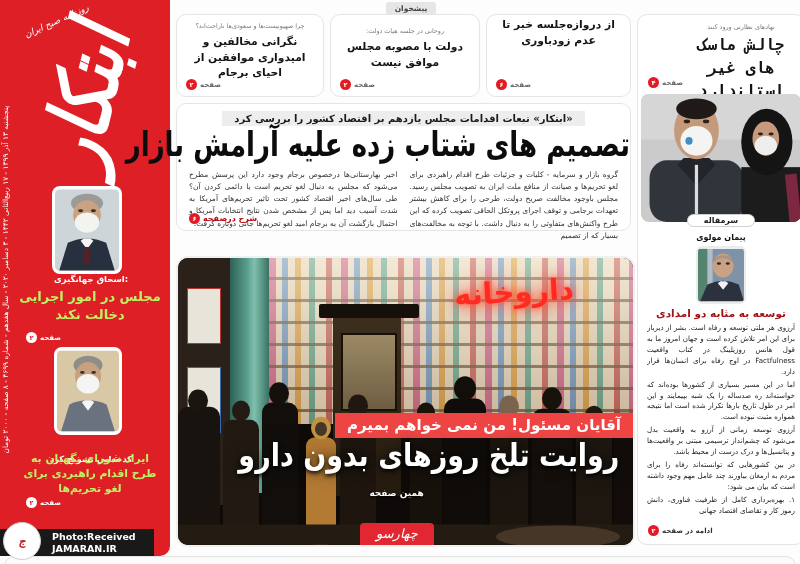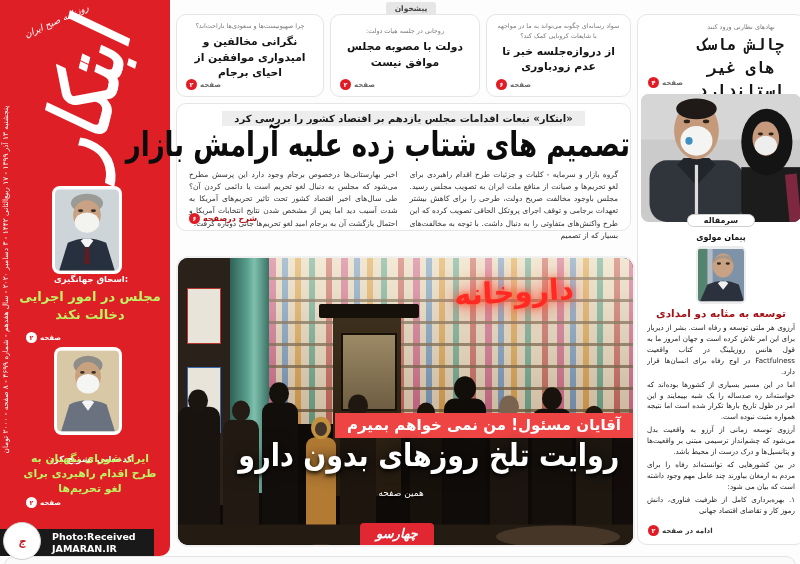--- a/index.html
+++ b/index.html
@@ -69,23 +69,23 @@
                 border:2px solid #171108;}
   .ph-crowd{left:0;bottom:0;width:100%;height:63%;}
   .ph-sign{right:13%;top:6%;color:#ff2a24;font-size:29px;font-weight:bold;letter-spacing:2px;
            transform:rotate(-3deg);direction:rtl;
            text-shadow:0 0 4px #ff6a45,0 0 12px #ff3c2c,0 0 24px rgba(255,70,50,.85);}
   .ph-kicker{right:0;top:54%;background:#ef4444;color:#fff;font-size:15px;font-weight:bold;
              padding:3px 12px 4px;direction:rtl;}
   .ph-head{right:3%;top:62.5%;color:#fff;font-size:27px;font-weight:bold;direction:rtl;
            transform:scaleY(1.15);transform-origin:right top;white-space:nowrap;
            text-shadow:0 2px 4px rgba(0,0,0,.95),0 0 14px rgba(0,0,0,.75);}
-  .ph-pageref{right:46%;top:80%;color:#fff;font-size:9px;font-weight:normal;direction:rtl;
+  .ph-pageref{right:46%;top:80%;color:#fff;font-size:9px;font-weight:bold;direction:rtl;
               text-shadow:0 1px 3px #000;}
-  .ph-corner{left:40%;bottom:-6px;background:#e12832;color:#fff;font-size:13px;font-weight:bold;
+  .ph-corner{left:40%;bottom:-6px;background:#e12832;color:#fff;font-size:13px;font-weight:normal;
              font-style:italic;padding:3px 16px 10px;letter-spacing:3px;direction:rtl;
              border-radius:4px 4px 0 0;}
 
   
   .right-col{left:637px;top:14px;width:168px;height:531px;padding-left:40px;}
   .rc-badge{position:absolute;top:62px;left:10px;}
   .rc-photo{position:absolute;top:79px;left:3px;right:3px;height:128px;border-radius:8px;overflow:hidden;}
   .rc-label{position:absolute;top:199px;left:0;right:0;display:flex;justify-content:center;z-index:3;}
   .rc-label span{background:#fff;border:1px solid #cfcfcf;border-radius:9px;padding:1px 16px;
                  font-size:8px;font-weight:bold;color:#222;}
@@ -155,21 +155,20 @@
 
   <div class="abs credit-logo">ج</div>
   <div class="abs credit-bar">
     <span>Photo:Received</span>
     <span>JAMARAN.IR</span>
   </div>
 
   <div class="abs pish-tab">پیشخوان</div>
 
   <div class="box" style="left:486px;top:14px;width:145px;height:83px;">
-    <div class="tb-kicker">سواد رسانه‌ای چگونه می‌تواند به ما در مواجهه با شایعات کرونایی کمک کند؟</div>
     <div class="tb-head">از دروازه‌جلسه خبر تا عدم زودباوری</div>
     <div class="badge std corner-badge">
       <span>صفحه</span>
       <span class="num">۶</span>
     </div>
   </div>
 
   <div class="box" style="left:330px;top:14px;width:150px;height:83px;">
     <div class="tb-kicker" style="padding-top:12px;">روحانی در جلسه هیات دولت:</div>
     <div class="tb-head">دولت با مصوبه مجلس موافق نیست</div>

